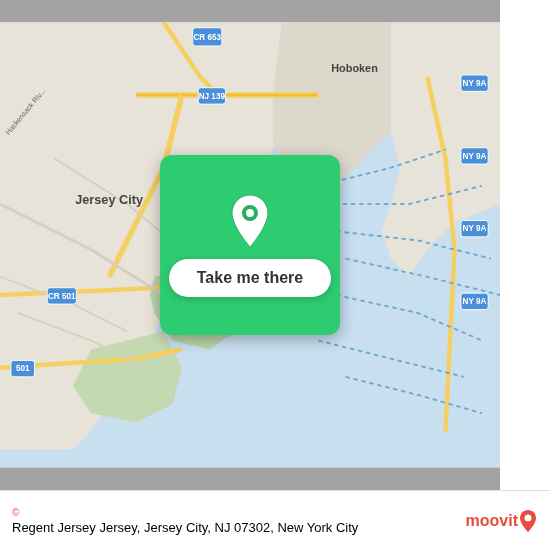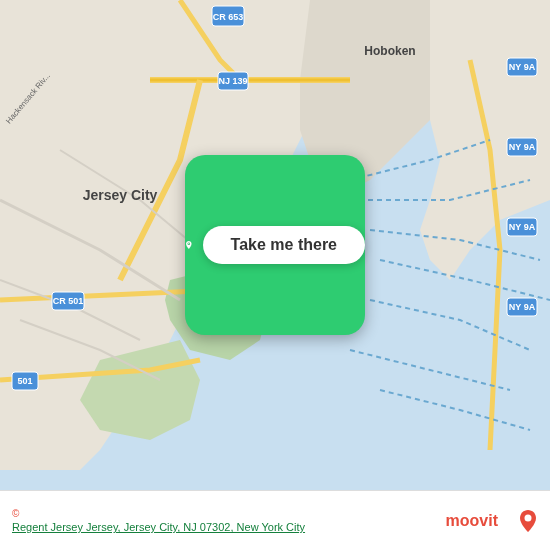--- a/index.html
+++ b/index.html
@@ -5,21 +5,21 @@
     * { margin: 0; padding: 0; box-sizing: border-box; }
     body {
       width: 550px;
       height: 550px;
       overflow: hidden;
       font-family: Arial, sans-serif;
       position: relative;
     }
 
     #map-container {
-      width: 550px;
+      width: 500px;
       height: 490px;
       position: relative;
       overflow: hidden;
       background-color: #a3a3a3;
     }
 
     
     #map-svg {
       width: 100%;
       height: 100%;
@@ -34,25 +34,25 @@
       left: 50%;
       transform: translate(-50%, -50%);
       display: flex;
       flex-direction: column;
       align-items: center;
       gap: 8px;
     }
 
     #green-card {
       background-color: #2ecc71;
-      border-radius: 20px;
+      border-radius: 12px;
       width: 180px;
       height: 180px;
       display: flex;
-      flex-direction: row;
+      flex-direction: column;
       align-items: center;
       justify-content: center;
       gap: 10px;
       box-shadow: 0 4px 15px rgba(0,0,0,0.3);
     }
 
     #location-pin-icon {
       width: 48px;
       height: 56px;
     }
@@ -95,30 +95,29 @@
       align-items: center;
       gap: 3px;
     }
 
     #osm-icon {
       color: #e74c3c;
       font-size: 10px;
     }
 
     #location-name {
-      font-size: 11px;
+      font-size: 13px;
       font-weight: 500;
-      color: #15803d;
-      text-decoration: underline;
+      color: #000000;
     }
 
     #moovit-logo {
       display: flex;
       align-items: center;
-      gap: 20px;
+      gap: 0;
     }
 
     #moovit-text {
       font-size: 16px;
       font-weight: 700;
       color: #e74c3c;
     }
 
     #moovit-pin {
       width: 20px;

